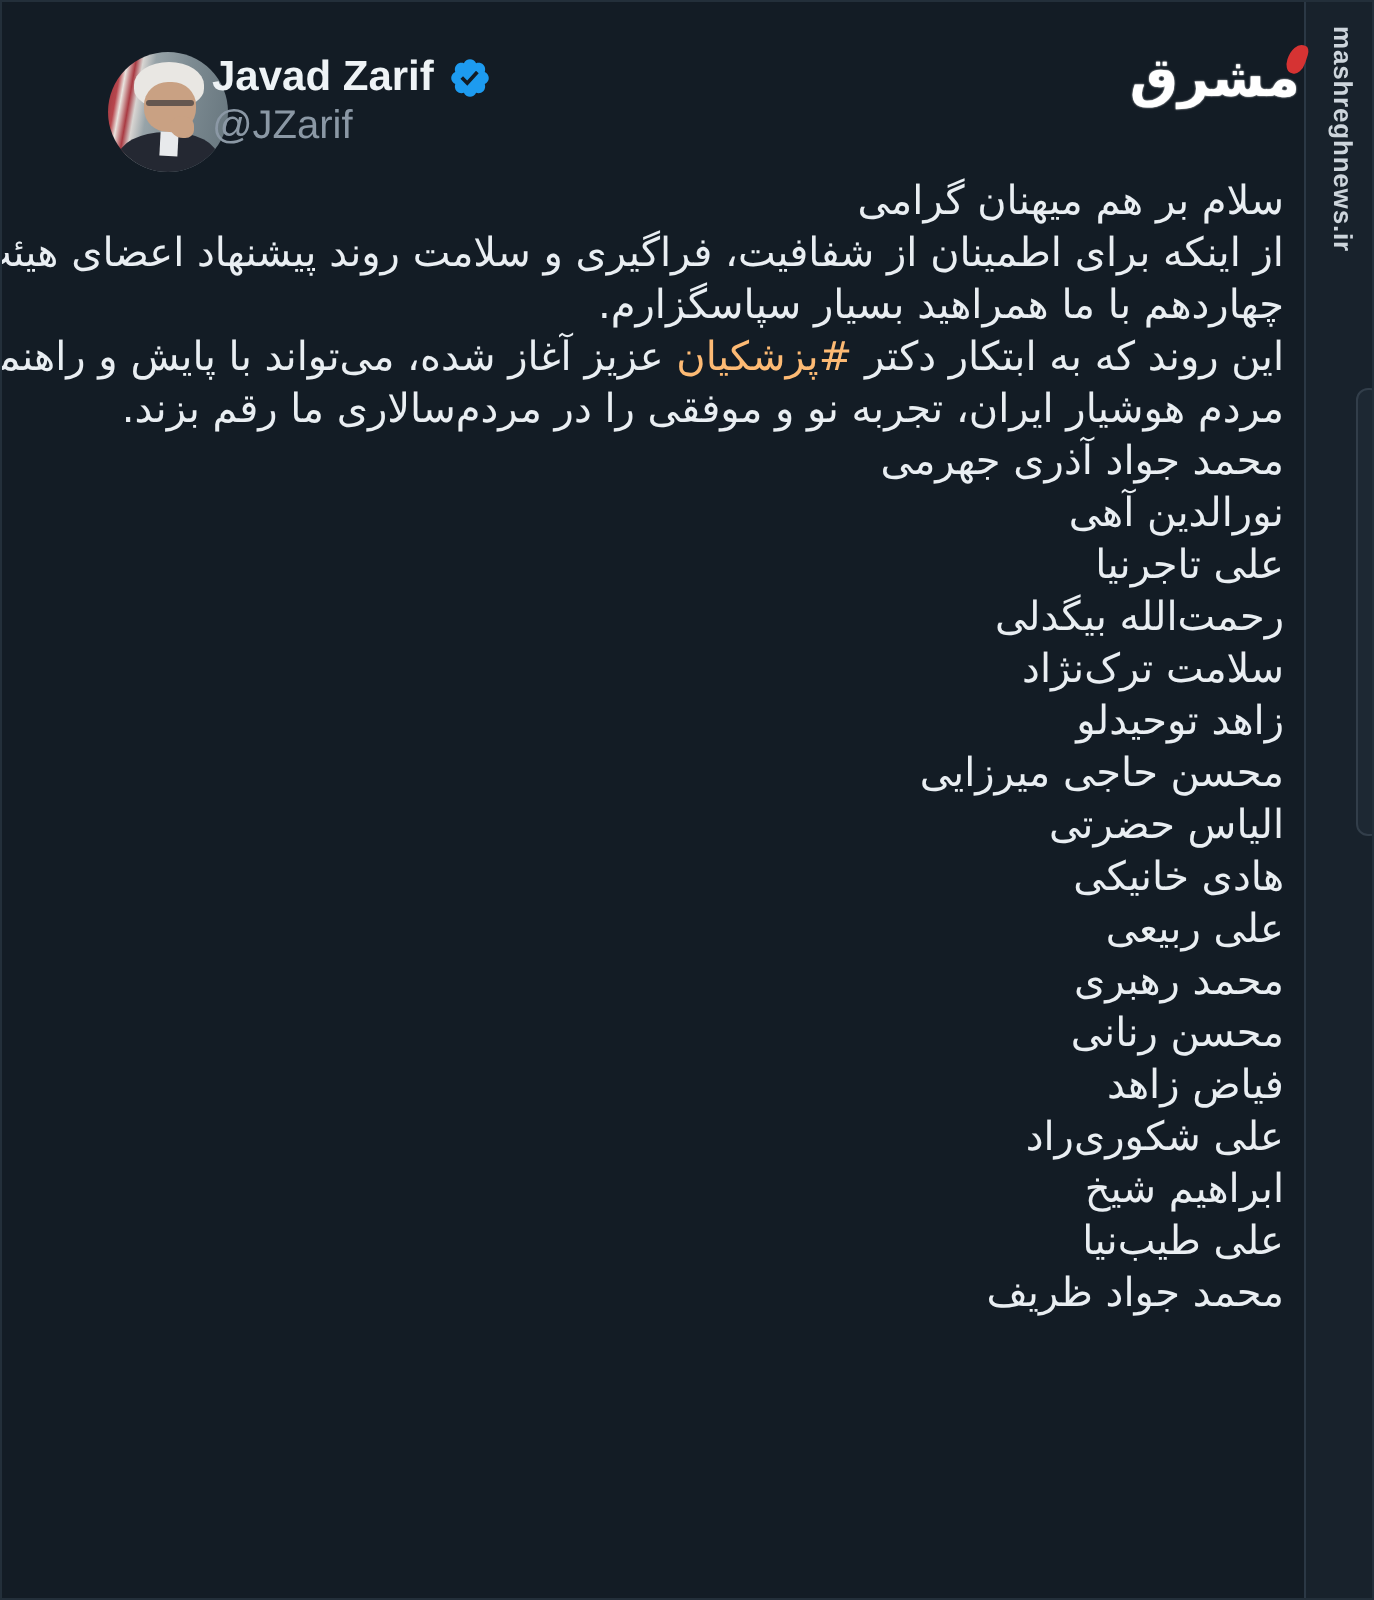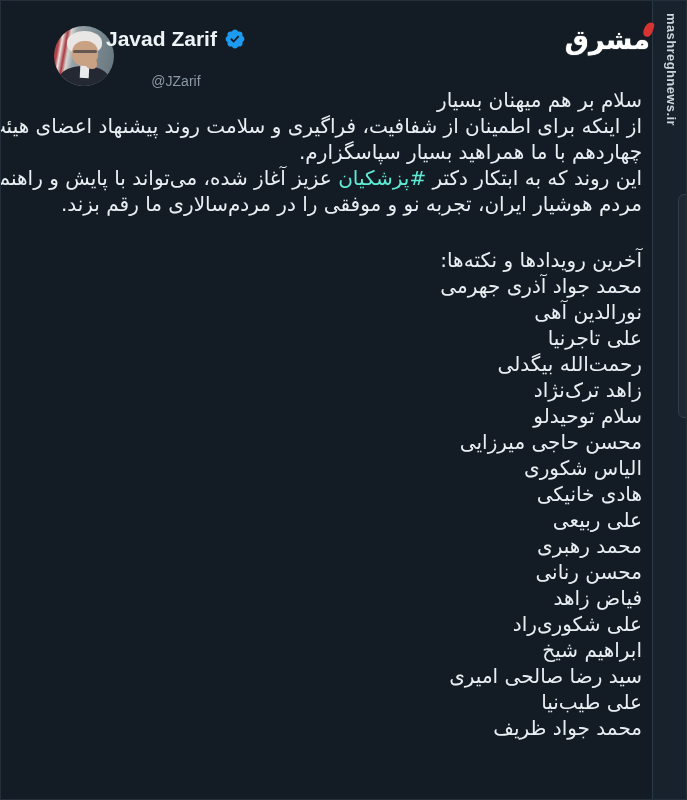--- a/index.html
+++ b/index.html
@@ -39,34 +39,34 @@
     overflow:hidden;
     background:linear-gradient(100deg,#8c3038 0%,#b8464d 11%,#e9e4df 15%,#a93a42 21%,
                #d8d5d2 26%,#97a3a8 35%,#7d8b92 60%,#66757d 100%);
   }
   .avatar .hair{position:absolute;top:5px;left:13px;width:35px;height:23px;background:#e9e7e3;border-radius:50% 50% 42% 42%;}
   .avatar .face{position:absolute;top:15px;left:18px;width:26px;height:25px;background:#c9a183;border-radius:46%;}
   .avatar .glasses{position:absolute;top:24px;left:19px;width:24px;height:3px;background:rgba(35,38,46,.6);border-radius:2px;}
   .avatar .hand{position:absolute;top:32px;left:31px;width:12px;height:11px;background:#c9a183;border-radius:50% 50% 40% 60%;}
   .avatar .suit{position:absolute;bottom:-7px;left:5px;width:50px;height:27px;background:#242832;border-radius:48% 48% 0 0;}
   .avatar .shirt{position:absolute;bottom:8px;left:26px;width:9px;height:12px;background:#e8eaec;transform:rotate(3deg);}
-  .author-block{position:absolute;left:105px;top:26px;font-family:"Liberation Sans",sans-serif;text-align:center;}
+  .author-block{position:absolute;left:105px;top:26px;font-family:"Liberation Sans",sans-serif;}
   .author-row{display:flex;align-items:center;gap:7px;}
   .author-name{color:#eef3f6;font-size:21px;font-weight:bold;line-height:24px;}
   .badge{width:22px;height:22px;display:inline-block;}
-  .author-handle{color:#8b98a5;font-size:14px;line-height:20px;margin-top:20px;}
+  .author-handle{color:#8b98a5;font-size:20px;line-height:20px;margin-top:2px;}
   
   .body{
     position:absolute;top:86px;left:10px;right:44px;
     direction:rtl;text-align:right;
     color:#e9eef2;font-size:20px;line-height:26px;
   }
   .line{white-space:nowrap;}
   .section-gap{margin-top:30px;}
-  .hashtag{color:#5eead4;text-decoration:none;cursor:pointer;}
+  .hashtag{color:#fdba74;text-decoration:none;cursor:pointer;}
 </style>
 </head>
 <body>
 
 <div class="shot">
 
   <div class="strip">
     <div class="strip-site">mashreghnews.ir</div>
     <div class="scroll-thumb"></div>
   </div>
@@ -91,41 +91,39 @@
       <span class="badge">
         <svg viewBox="0 0 24 24" width="22" height="22" aria-hidden="true">
           <path fill="#1d9bf0" d="M22.25 12c0-1.43-.88-2.67-2.19-3.34.46-1.39.2-2.9-.81-3.91s-2.52-1.27-3.91-.81c-.66-1.31-1.91-2.19-3.34-2.19s-2.67.88-3.33 2.19c-1.4-.46-2.91-.2-3.92.81s-1.26 2.52-.8 3.91c-1.31.67-2.2 1.91-2.2 3.34s.89 2.67 2.2 3.34c-.46 1.39-.21 2.9.8 3.91s2.52 1.26 3.91.81c.67 1.31 1.91 2.19 3.34 2.19s2.68-.88 3.34-2.19c1.39.45 2.9.2 3.91-.81s1.27-2.52.81-3.91c1.31-.67 2.19-1.91 2.19-3.34zm-11.71 4.2L6.8 12.46l1.41-1.42 2.26 2.26 4.8-5.23 1.47 1.36-6.2 6.77z"></path>
         </svg>
       </span>
     </div>
     <div class="author-handle">@JZarif</div>
   </div>
 
   <div class="body">
-    <div class="line">سلام بر هم میهنان بسیار</div>
+    <div class="line">سلام بر هم میهنان گرامی</div>
     <div class="line">از اینکه برای اطمینان از شفافیت، فراگیری و سلامت روند پیشنهاد اعضای هیئت دولت</div>
     <div class="line">چهاردهم با ما همراهید بسیار سپاسگزارم.</div>
     <div class="line"><span>این روند که به ابتکار دکتر </span><a class="hashtag">#پزشکیان</a><span> عزیز آغاز شده، می‌تواند با پایش و راهنمایی</span></div>
     <div class="line">مردم هوشیار ایران، تجربه نو و موفقی را در مردم‌سالاری ما رقم بزند.</div>
 
-    <div class="line section-gap">آخرین رویدادها و نکته‌ها:</div>
 
     <div class="line">محمد جواد آذری جهرمی</div>
     <div class="line">نورالدین آهی</div>
     <div class="line">علی تاجرنیا</div>
     <div class="line">رحمت‌الله بیگدلی</div>
-    <div class="line">زاهد ترک‌نژاد</div>
-    <div class="line">سلام توحیدلو</div>
+    <div class="line">سلامت ترک‌نژاد</div>
+    <div class="line">زاهد توحیدلو</div>
     <div class="line">محسن حاجی میرزایی</div>
-    <div class="line">الیاس شکوری</div>
+    <div class="line">الیاس حضرتی</div>
     <div class="line">هادی خانیکی</div>
     <div class="line">علی ربیعی</div>
     <div class="line">محمد رهبری</div>
     <div class="line">محسن رنانی</div>
     <div class="line">فیاض زاهد</div>
     <div class="line">علی شکوری‌راد</div>
     <div class="line">ابراهیم شیخ</div>
-    <div class="line">سید رضا صالحی امیری</div>
     <div class="line">علی طیب‌نیا</div>
     <div class="line">محمد جواد ظریف</div>
   </div>
 
 </div>
 
 </body></html>

